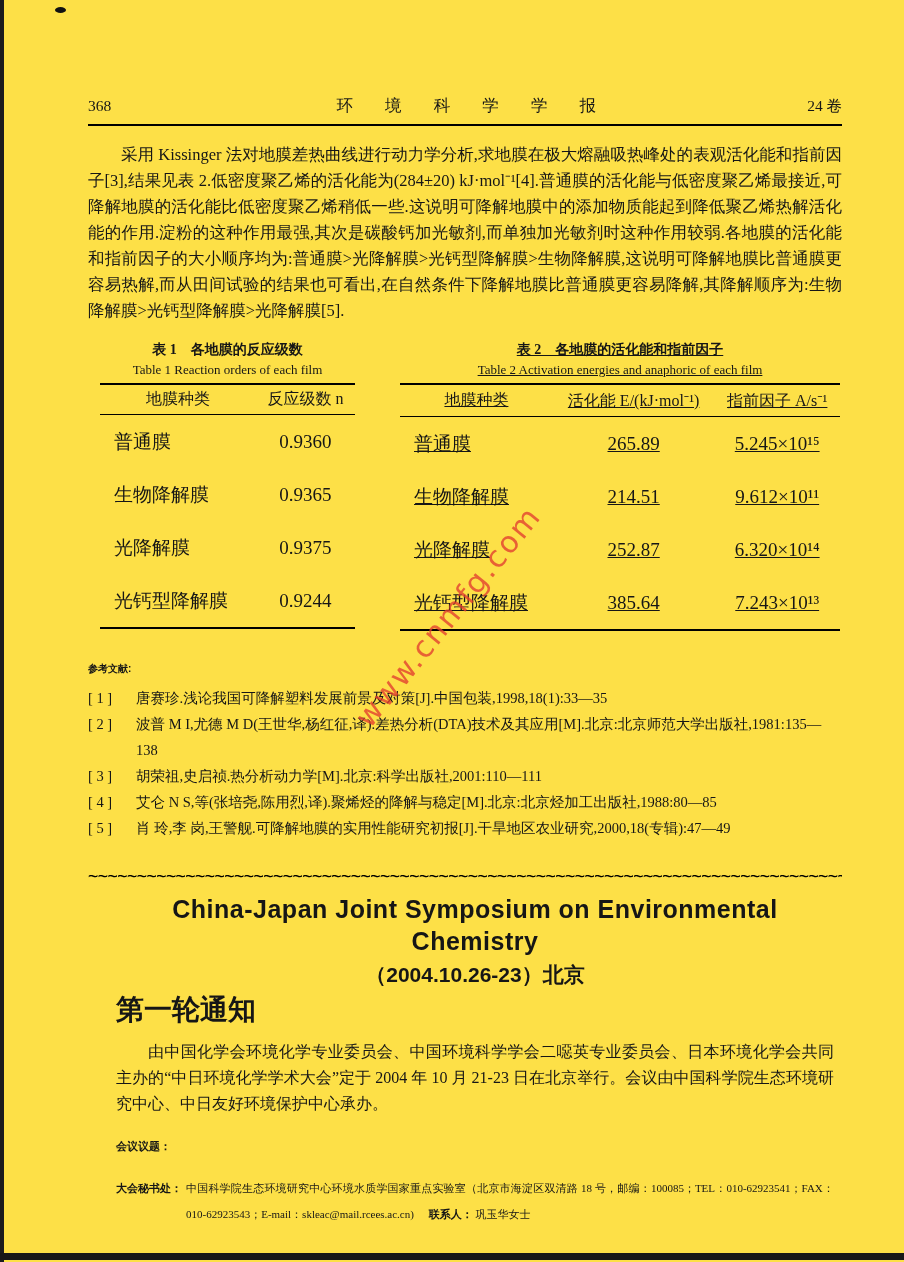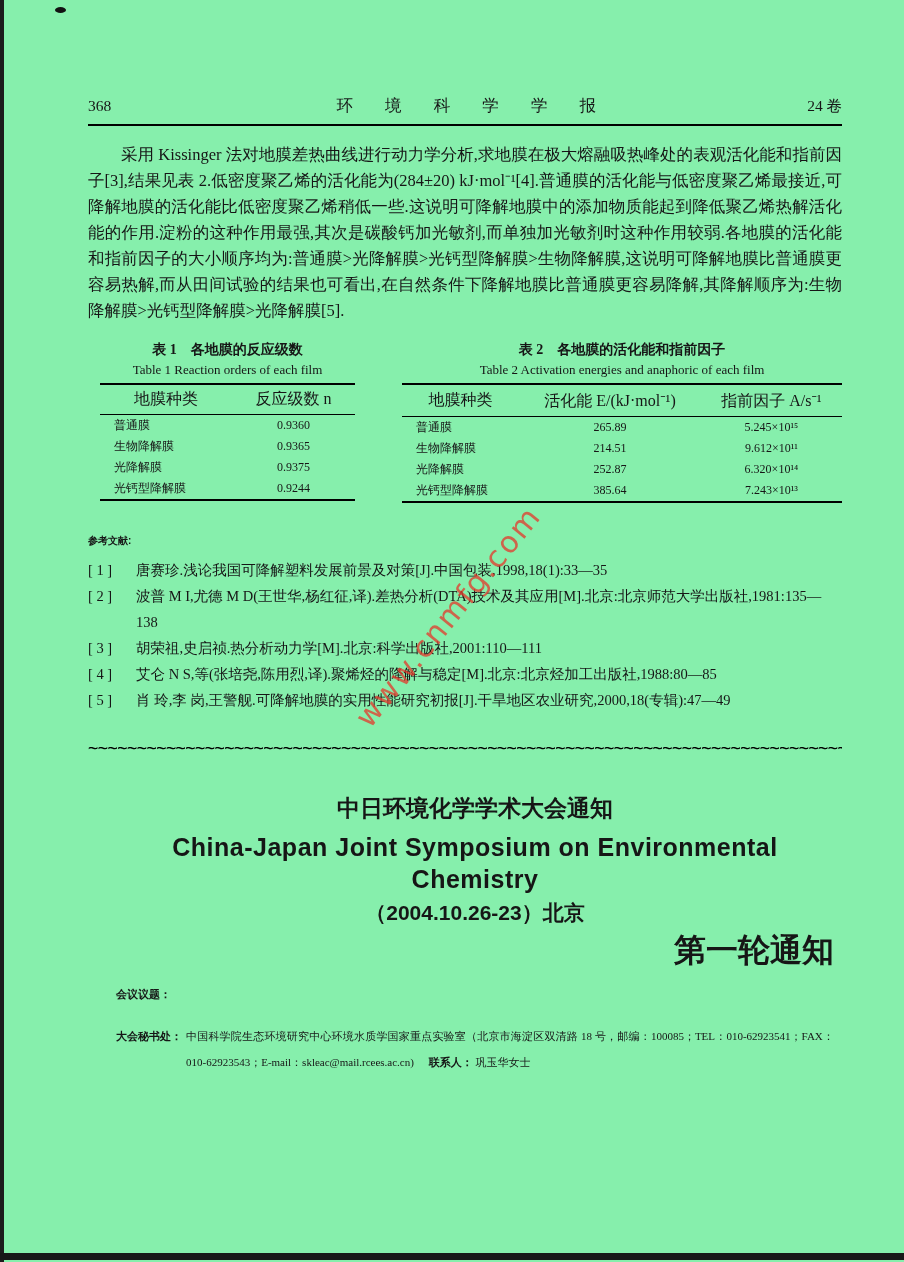--- a/index.html
+++ b/index.html
@@ -1,54 +1,54 @@
 <!DOCTYPE html>
 <html><head>
 <meta charset="utf-8">
 <style>
   html,body { margin:0; padding:0; background:#e8e8e4; }
   .page {
     position:relative;
     width:904px; height:1262px;
     margin:0 auto;
-    background:#86efac;
+    background:#fde047;
     font-family:"Liberation Serif", serif;
     color:#161616;
     overflow:hidden;
   }
   .scan-edge-left { position:absolute; left:0; top:0; width:4px; height:100%; background:#1c1c1c; }
   .scan-edge-bottom { position:absolute; left:0; bottom:2px; width:100%; height:7px; background:#181818; }
   .scan-dot { position:absolute; left:55px; top:7px; width:11px; height:6px; background:#111; border-radius:50%; }
 
   .content { padding:95px 62px 0 88px; }
 
   .running-head { display:flex; justify-content:space-between; align-items:baseline; font-size:15.5px; }
   .running-head .journal { letter-spacing:14px; font-size:16.5px;margin-left:28px; }
   .head-rule { border-top:2px solid #000; margin-top:7px; }
 
   .body-par {
     margin:16px 0 0 0;
     font-size:16.5px; line-height:26px;
     text-align:justify; text-indent:2em;
   }
 
-  .tables { display:flex; margin-top:16px;justify-content:space-between; }
+  .tables { display:flex; margin-top:16px; }
   .table-block .cap-zh { font-weight:bold; text-align:center; font-size:14px; line-height:20px; }
   .table-block .cap-en { text-align:center; font-size:13px; line-height:19px; }
   .table-block table {
     width:100%; border-collapse:collapse; margin-top:4px;
     border-top:2px solid #000; border-bottom:2px solid #000;
   }
   .table-block thead th {
     border-bottom:1px solid #000; font-weight:normal;
     font-size:16px; padding:4px 4px; text-align:center;
   }
-  .table-block td { font-size:12px; padding:1px 4px; text-align:center; line-height:19px; }
+  .table-block td { font-size:19px; padding:17px 4px; text-align:center; line-height:19px; }
   .t1 { width:255px; margin-left:12px; }
-  .t2 { width:440px; margin-left:45px; }
+  .t2 { width:440px; margin-left:45px;text-decoration:underline; }
   .t1 td:first-child, .t2 td:first-child { text-align:left; padding-left:14px; }
   .t1 th:first-child { text-align:center; }
   .t2 td:nth-child(2) { text-align:center; }
 
   .refs { margin-top:26px; }
   .refs-heading { font-weight:bold; font-size:10px; line-height:24px; font-family:"Liberation Sans", sans-serif; }
   .ref-list { margin-top:4px; }
   .ref-row { display:flex; font-size:14.5px; line-height:26px; }
   .ref-label { width:48px; flex:0 0 48px; }
   .ref-text { flex:1; }
@@ -58,21 +58,21 @@
     font-family:"DejaVu Sans Mono", monospace;
     font-size:17px; line-height:14px; height:16px;
     letter-spacing:-0.5px; white-space:nowrap; overflow:hidden;
     color:#000;
   }
 
   .announcement { padding:0 8px 0 28px; font-family:"Liberation Sans", sans-serif; }
   .announcement h1 { margin:36px 0 0 0; text-align:center; font-size:23px; font-weight:bold; line-height:30px; }
   .announcement h2 { margin:8px 0 0 0; text-align:center; font-size:25px; font-weight:bold; line-height:32px; letter-spacing:0.5px; }
   .announcement h3 { margin:4px 0 0 0; text-align:center; font-size:21px; font-weight:bold; line-height:28px; }
-  .announcement h4 { margin:8px 0 0 0; text-align:right; font-size:32px; font-weight:bold; line-height:30px; }
+  .announcement h4 { margin:8px 0 0 0; text-align:left; font-size:28px; font-weight:bold; line-height:30px;font-family:Liberation Mono, monospace; }
   .announcement .intro {
     margin:12px 0 0 0; font-size:16px; line-height:26px;
     text-align:justify; text-indent:2em; font-family:"Liberation Serif", serif;
   }
   .kv { display:flex; font-size:11px; line-height:26px; margin-top:16px; }
   .kv-label { font-weight:bold; white-space:nowrap; }
   .kv-body { flex:1; font-family:"Liberation Serif", serif; }
   .topics .kv-body { padding-left:24px; }
   .topic-line { line-height:26px; }
   .secretariat .kv-body { padding-left:4px; text-align:justify; }
@@ -212,25 +212,25 @@
           <div class="ref-row">
             <span class="ref-label">[ 5 ]</span>
             <span class="ref-text">肖 玲,李 岗,王警舰.可降解地膜的实用性能研究初报[J].干旱地区农业研究,2000,18(专辑):47—49</span>
           </div>
         </div>
     </div>
 
     <div class="divider">~~~~~~~~~~~~~~~~~~~~~~~~~~~~~~~~~~~~~~~~~~~~~~~~~~~~~~~~~~~~~~~~~~~~~~~~~~~~~~</div>
 
     <section class="announcement">
-      <h1>中日环境化学学术大会通知</h1>
       <h2>China-Japan Joint Symposium on Environmental Chemistry</h2>
       <h3>（2004.10.26-23）北京</h3>
       <h4>第一轮通知</h4>
 
+      <p class="intro">由中国化学会环境化学专业委员会、中国环境科学学会二噁英专业委员会、日本环境化学会共同主办的“中日环境化学学术大会”定于 2004 年 10 月 21-23 日在北京举行。会议由中国科学院生态环境研究中心、中日友好环境保护中心承办。</p>
 
       <div class="kv topics">
         <span class="kv-label">会议议题：</span>
       </div>
 
       <div class="kv secretariat">
         <span class="kv-label">大会秘书处：</span>
         <div class="kv-body">
           <span>中国科学院生态环境研究中心环境水质学国家重点实验室（北京市海淀区双清路 18 号，邮编：100085；TEL：010-62923541；FAX：010-62923543；E-mail：skleac@mail.rcees.ac.cn)</span>
           <span class="kv-label contact">联系人：</span>

